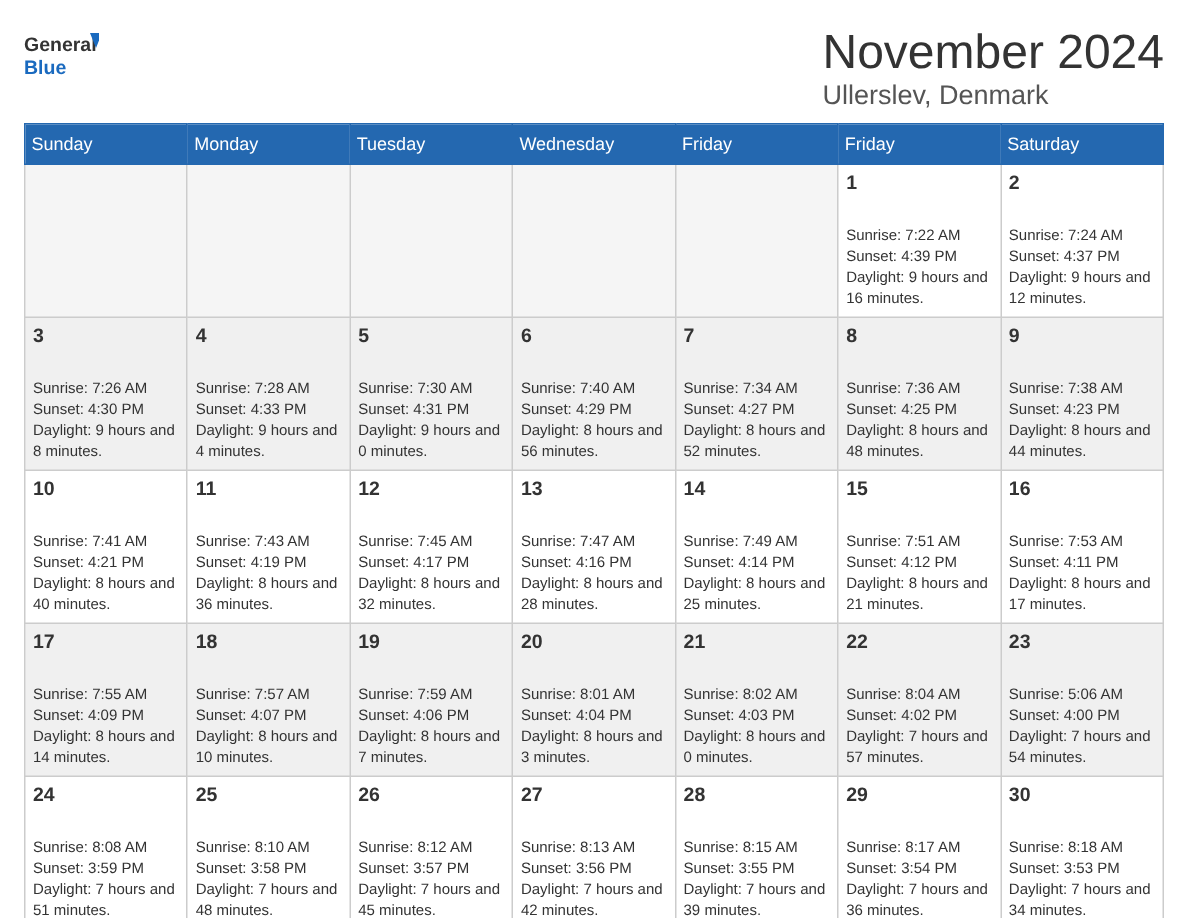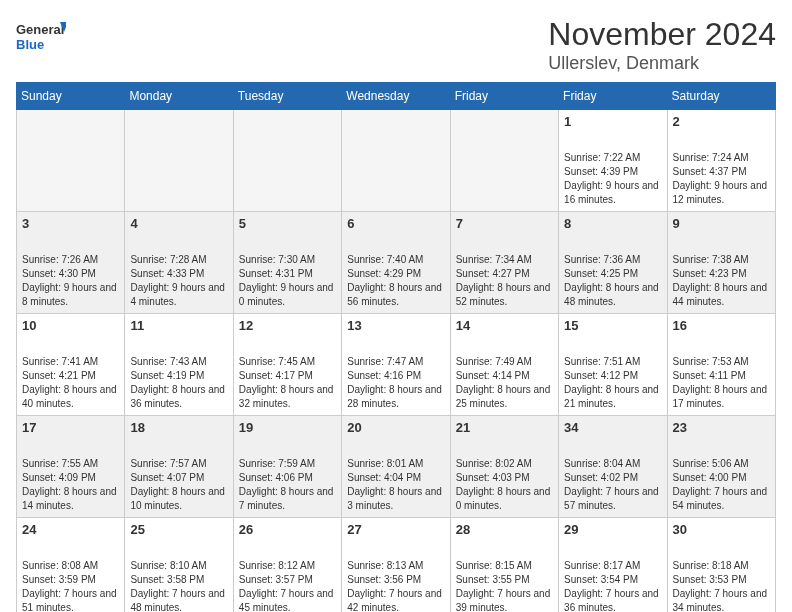--- a/index.html
+++ b/index.html
@@ -239,21 +239,21 @@
 Sunset: 4:04 PM
 Daylight: 8 hours and 3 minutes.</div>
         </td>
         <td class="shaded">
           <div class="day-number">21</div>
           <div class="day-info">Sunrise: 8:02 AM
 Sunset: 4:03 PM
 Daylight: 8 hours and 0 minutes.</div>
         </td>
         <td class="shaded">
-          <div class="day-number">34</div>
+          <div class="day-number">22</div>
           <div class="day-info">Sunrise: 8:04 AM
 Sunset: 4:02 PM
 Daylight: 7 hours and 57 minutes.</div>
         </td>
         <td class="shaded">
           <div class="day-number">23</div>
           <div class="day-info">Sunrise: 5:06 AM
 Sunset: 4:00 PM
 Daylight: 7 hours and 54 minutes.</div>
         </td>

